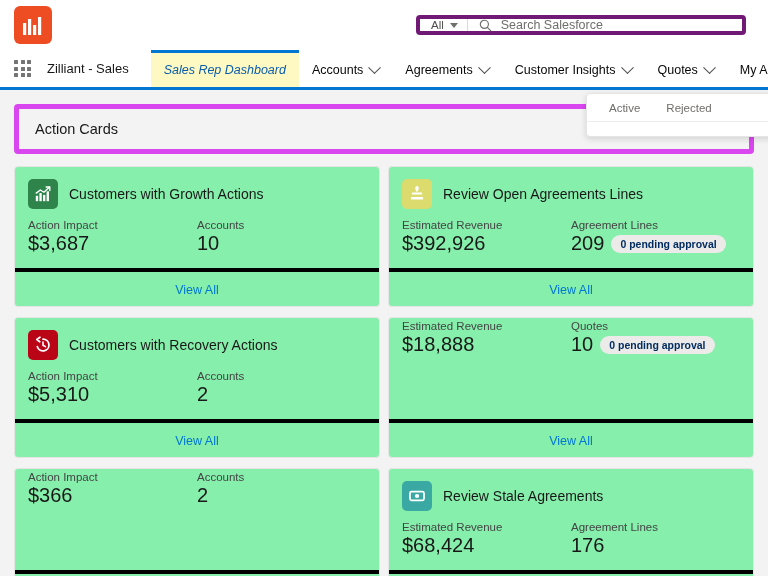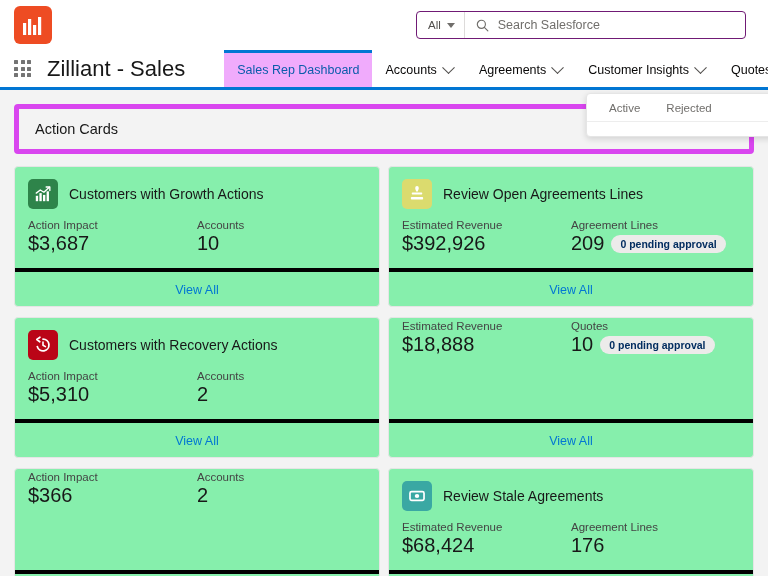--- a/index.html
+++ b/index.html
@@ -40,23 +40,23 @@
     padding-bottom: 9px;
   }
   .brand-logo svg { display: block; }
 
   .header-spacer { flex: 1 1 auto; }
 
   
   .search-wrap {
     display: flex;
     align-items: flex-end;
-    height: 28px;
+    height: 20px;
     width: 330px;
-    border: 1px solid #701a75;
+    border: 4px solid #701a75;
     border-radius: 4px;
     background: #fff;
     margin-right: 8px;
     flex: 0 0 auto;
   }
   .scope-select {
     display: flex;
     align-items: center;
     gap: 6px;
     height: 100%;
@@ -108,24 +108,24 @@
     gap: 2.5px;
     align-self: center;
     margin-right: 16px;
     cursor: pointer;
     flex: 0 0 auto;
   }
   .waffle i { display: block; width: 4px; height: 4px; background: #747474; border-radius: 0.5px; }
 
   .app-name {
     align-self: center;
-    font-size: 22px;
+    font-size: 13px;
     color: #181818;
     white-space: nowrap;
-    margin-right: 39px;
+    margin-right: 22px;
     flex: 0 0 auto;
   }
 
   .nav-items {
     display: flex;
     align-items: stretch;
     flex: 1 1 auto;
     min-width: 0;
   }
 
@@ -136,24 +136,25 @@
     padding: 0 13px;
     font-size: 12.5px;
     color: #080707;
     white-space: nowrap;
     cursor: pointer;
     position: relative;
     border-top: 3px solid transparent;
     flex: 0 0 auto;
   }
   .nav-item.active {
-    background: #f0abfc;
+    background: #fef9c3;
     border-top-color: #0176d3;
     color: #0b5cab;
     font-weight: normal;
+    font-style: italic;
   }
   .chev {
     width: 9px; height: 9px;
     border-right: 1.4px solid #514f4d;
     border-bottom: 1.4px solid #514f4d;
     transform: rotate(45deg) translate(-2px, -2px);
     flex: 0 0 auto;
   }
 
   

